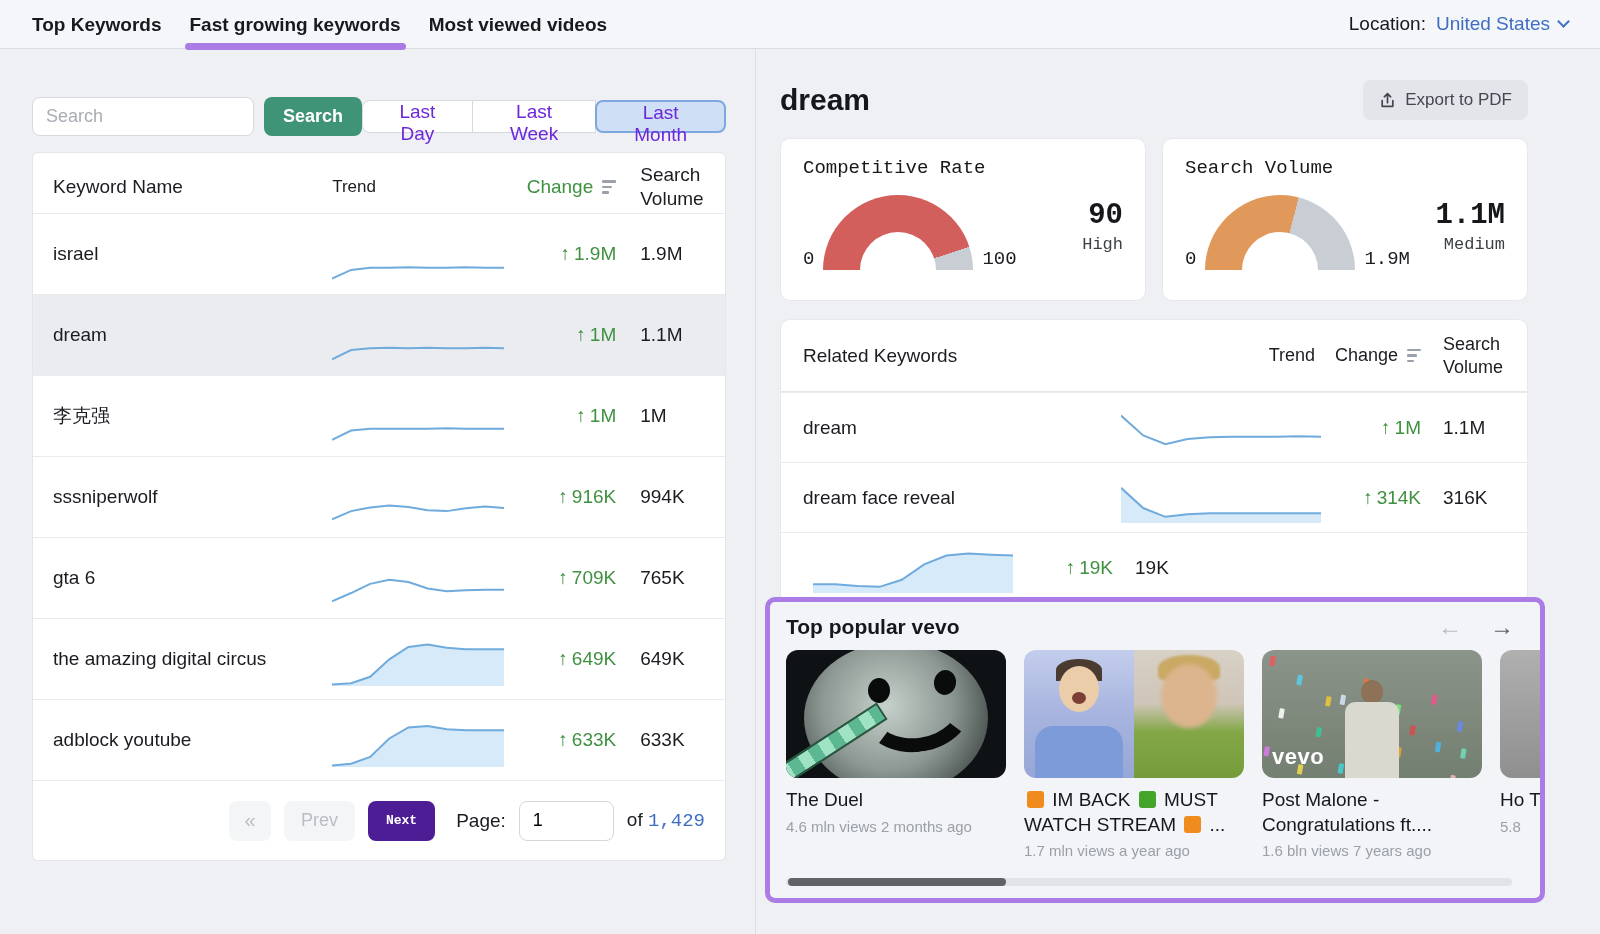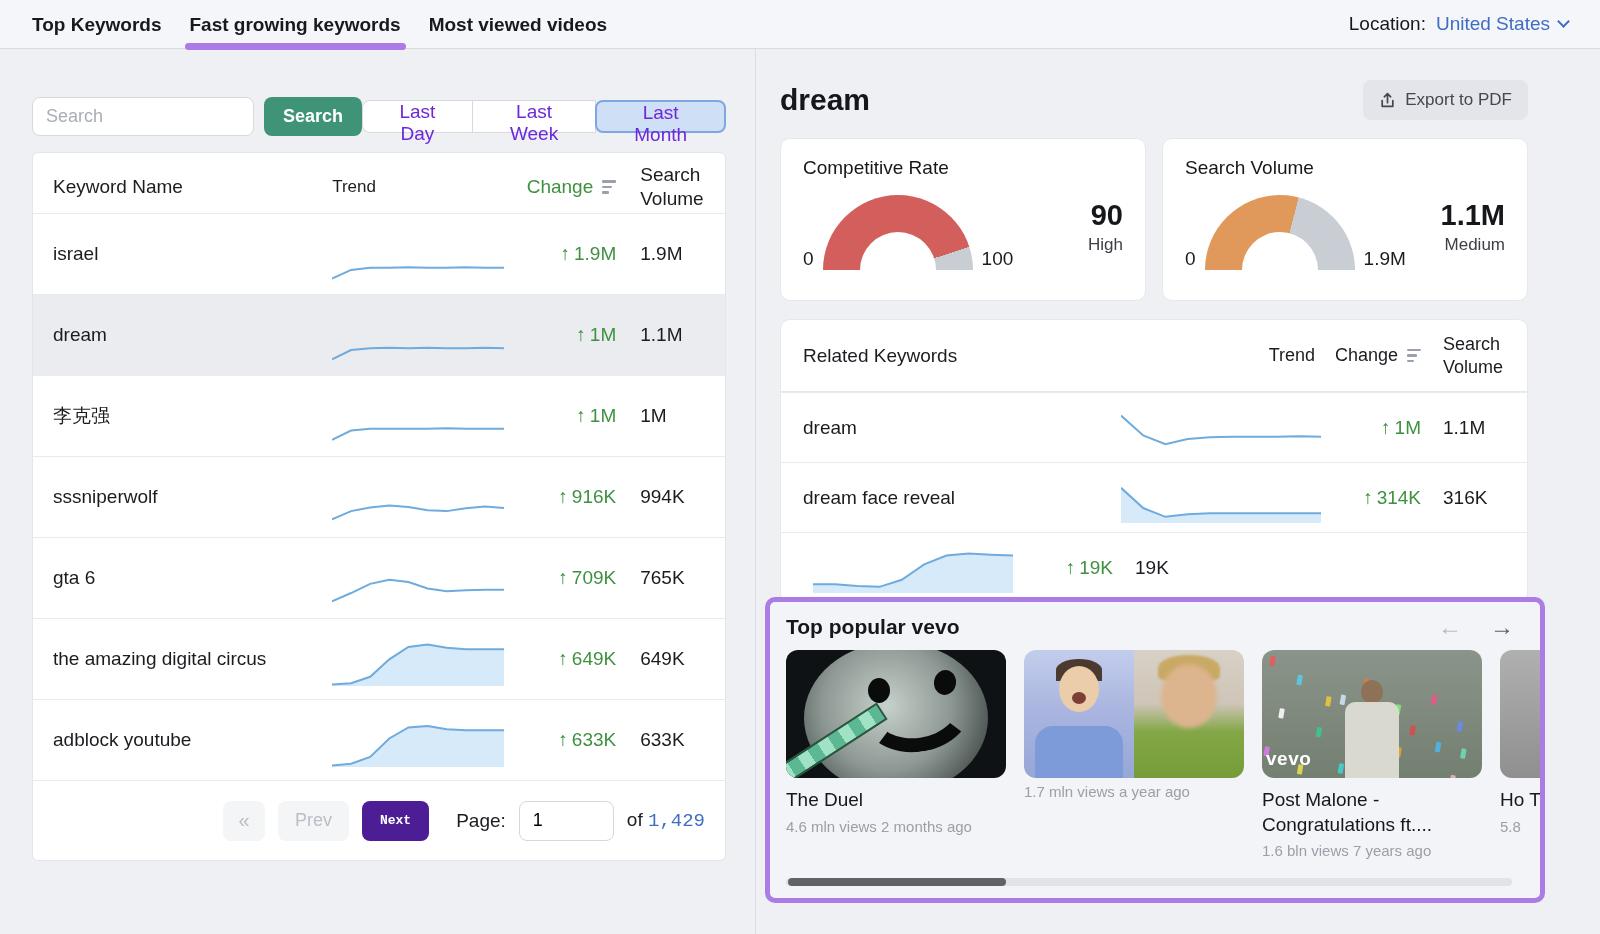--- a/index.html
+++ b/index.html
@@ -53,32 +53,32 @@
   .sort i { display:block; height:2.5px; background:#9ba1aa; border-radius:1px; }
   .sort i:nth-child(1){width:14px;} .sort i:nth-child(2){width:10px;} .sort i:nth-child(3){width:7px;}
   .spark-l { width:172px; height:46px; margin-top:8px; }
   .spark-r { width:200px; height:44px; margin-top:6px; }
 
   
   .pag { display:flex; align-items:center; justify-content:flex-end; gap:13px; height:80px; padding:0 20px; border-top:1px solid #e9eaee; }
   .pg-first { width:42px; height:40px; border:none; border-radius:8px; background:#f4f5f7; color:#b9bdc5; font-size:20px; font-family:inherit; }
   .pg-prev  { height:40px; padding:0 17px; border:none; border-radius:8px; background:#f4f5f7; color:#b9bdc5; font-size:18px; font-family:inherit; }
   .pg-next  { height:40px; padding:0 18px; border:none; border-radius:8px; background:#4c1d95; color:#fff; font-size:13px; font-weight:600; font-family:Liberation Mono, monospace; cursor:pointer; }
-  .pg-label { font-size:19px; margin-left:14px; }
+  .pg-label { font-size:19px; margin-left:8px; }
   .pg-input { width:95px; height:40px; border:1px solid #d4d7dc; border-radius:8px; padding:0 13px; font-size:18px; font-family:inherit; }
   .pg-of { font-size:19px; }
   .pg-total { color:#3f6dc4;font-family:Liberation Mono, monospace; }
 
   
   .r-head { display:flex; align-items:center; height:44px; }
   .r-title { font-size:30px; font-weight:700; color:#15171a; }
   .export-btn { margin-left:auto; height:40px; display:flex; align-items:center; gap:9px; padding:0 16px; background:#e3e5ea; border:none; border-radius:8px; font-size:17px; color:#44474d; font-family:inherit; cursor:pointer; }
 
   
-  .gauge-row { display:flex; gap:16px; margin-top:16px; }
+  .gauge-row { display:flex; gap:16px; margin-top:16px;font-family:Liberation Mono, monospace; }
   .gcard { flex:1; height:163px; background:#fff; border:1px solid #e6e8ec; border-radius:10px; padding:18px 22px; }
   .gtitle { font-size:19px; color:#16181b; }
   .garea { display:flex; align-items:flex-end; margin-top:16px; }
   .gmin { font-size:19px; margin-right:9px; }
   .gmax { font-size:19px; margin-left:9px; }
   .arc { width:150px; height:75px; border-radius:150px 150px 0 0; position:relative; }
   .arc::after { content:""; position:absolute; left:37px; top:37px; width:76px; height:38px; border-radius:76px 76px 0 0; background:#fff; }
   .gval { margin-left:auto; text-align:right; align-self:center; margin-top:-12px; }
   .gnum { font-size:29px; font-weight:700; color:#15171a; }
   .glevel { font-size:17px; color:#3c3f45; margin-top:3px; }
@@ -132,21 +132,21 @@
 
   .th-pm { background:linear-gradient(180deg,#8b948a 0%,#737f70 100%); }
   .th-pm .confetti { position:absolute; left:8px; top:6px; width:5px; height:10px; border-radius:1px; background:#e06060; transform:rotate(10deg);
     box-shadow:30px 14px 0 #5ec4e0, 62px 30px 0 #e0c040, 96px 6px 0 #e07840, 132px 26px 0 #7ae07a,
       166px 10px 0 #e05a8a, 196px 32px 0 #6a8ae0, 18px 50px 0 #efefef, 58px 62px 0 #40c090,
       98px 54px 0 #e04040, 140px 68px 0 #e0a030, 178px 56px 0 #50b0e0, 10px 90px 0 #d07ae0,
       46px 102px 0 #e0d050, 86px 94px 0 #48c8c8, 126px 106px 0 #e06868, 168px 96px 0 #88e048,
       198px 86px 0 #e0b0b0, 204px 58px 0 #70d0b0, 76px 26px 0 #c8d8e8, 150px 44px 0 #d05050; }
   .th-pm .pm-head { position:absolute; left:50%; top:30px; transform:translateX(-50%); width:22px; height:24px; border-radius:50%; background:#8d7258; }
   .th-pm .pm-body { position:absolute; left:50%; top:52px; transform:translateX(-50%); width:54px; height:76px; border-radius:10px 10px 0 0; background:#d9d9d0; }
-  .th-pm .vevo { position:absolute; left:4px; bottom:8px; color:#fff; font-weight:700; font-size:19px; letter-spacing:.5px; }
+  .th-pm .vevo { position:absolute; left:10px; bottom:8px; color:#fff; font-weight:700; font-size:22px; letter-spacing:.5px; }
 
   .th-gray { background:linear-gradient(180deg,#b0b0b0,#8f8f8f); }
 </style>
 </head>
 <body>
 
 <div class="screen">
 
   <div class="topbar">
     <div class="tab">Top Keywords</div>
@@ -414,20 +414,21 @@
                 <span class="hair"></span>
                 <span class="face"></span>
                 <span class="mouth"></span>
                 <span class="body"></span>
               </div>
             <div class="hr">
                 <span class="hair"></span>
                 <span class="face"></span>
               </div>
           </div>
+          <div class="vtitle"><span class="sq" style="background: rgb(240, 140, 30);"></span> IM BACK <span class="sq" style="background: rgb(67, 165, 42);"></span> MUST WATCH STREAM <span class="sq" style="background: rgb(240, 140, 30);"></span> ...</div>
           <div class="vmeta">1.7 mln views a year ago</div>
         </div>
         <div class="vcard">
           <div class="vthumb th-pm">
             <span class="confetti"></span>
             <span class="pm-head"></span>
             <span class="pm-body"></span>
             <span class="vevo">vevo</span>
           </div>
           <div class="vtitle">Post Malone - Congratulations ft....</div>

